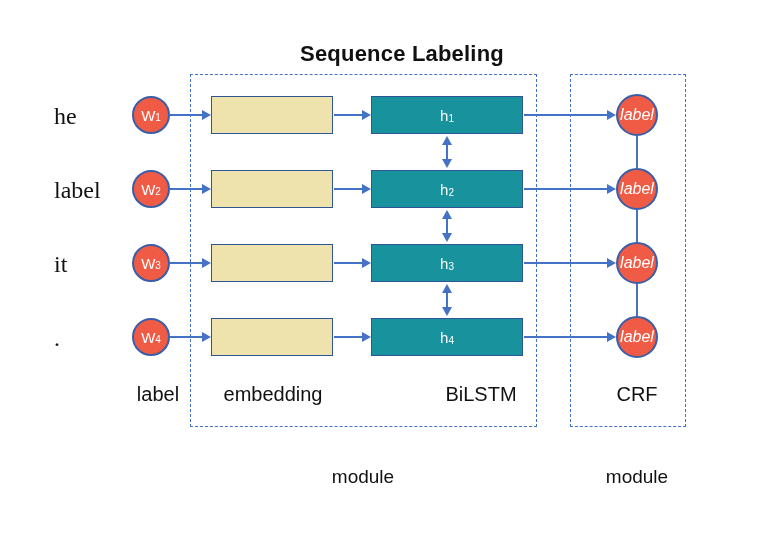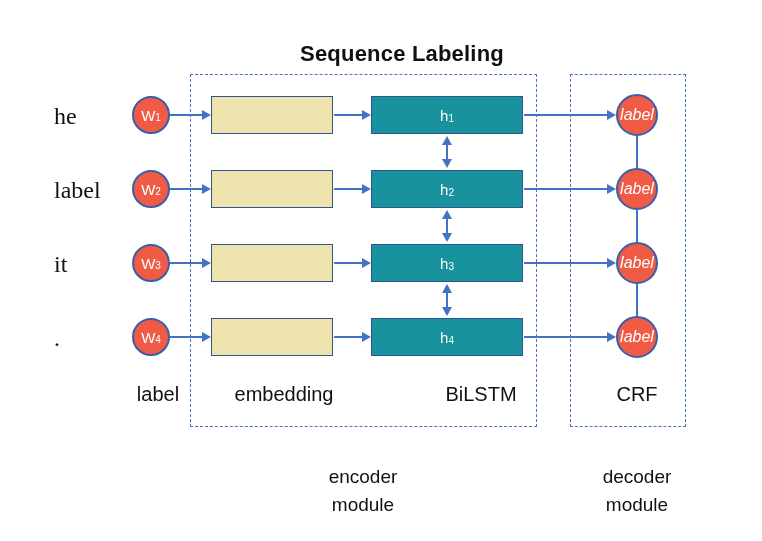--- a/index.html
+++ b/index.html
@@ -193,24 +193,22 @@
     <div class="tri-up"></div>
     <div class="vline"></div>
     <div class="tri-down"></div>
   </div>
 
 <div class="abs vconn" style="top:136px;height:32px;"></div>
 <div class="abs vconn" style="top:210px;height:32px;"></div>
 <div class="abs vconn" style="top:284px;height:32px;"></div>
 
 <div class="abs col-label" style="left:158px;">label</div>
-<div class="abs col-label" style="left:273px;margin-left:11px;">embedding</div>
+<div class="abs col-label" style="left:273px;">embedding</div>
 <div class="abs col-label" style="left:447px;margin-left:34px;">BiLSTM</div>
 <div class="abs col-label" style="left:637px;">CRF</div>
 
 <div class="abs module-caption" style="left:363px;">
-    <div>encoder</div>
     <div>module</div>
   </div>
 <div class="abs module-caption" style="left:637px;">
-    <div>decoder</div>
     <div>module</div>
   </div>
 
 </body></html>

